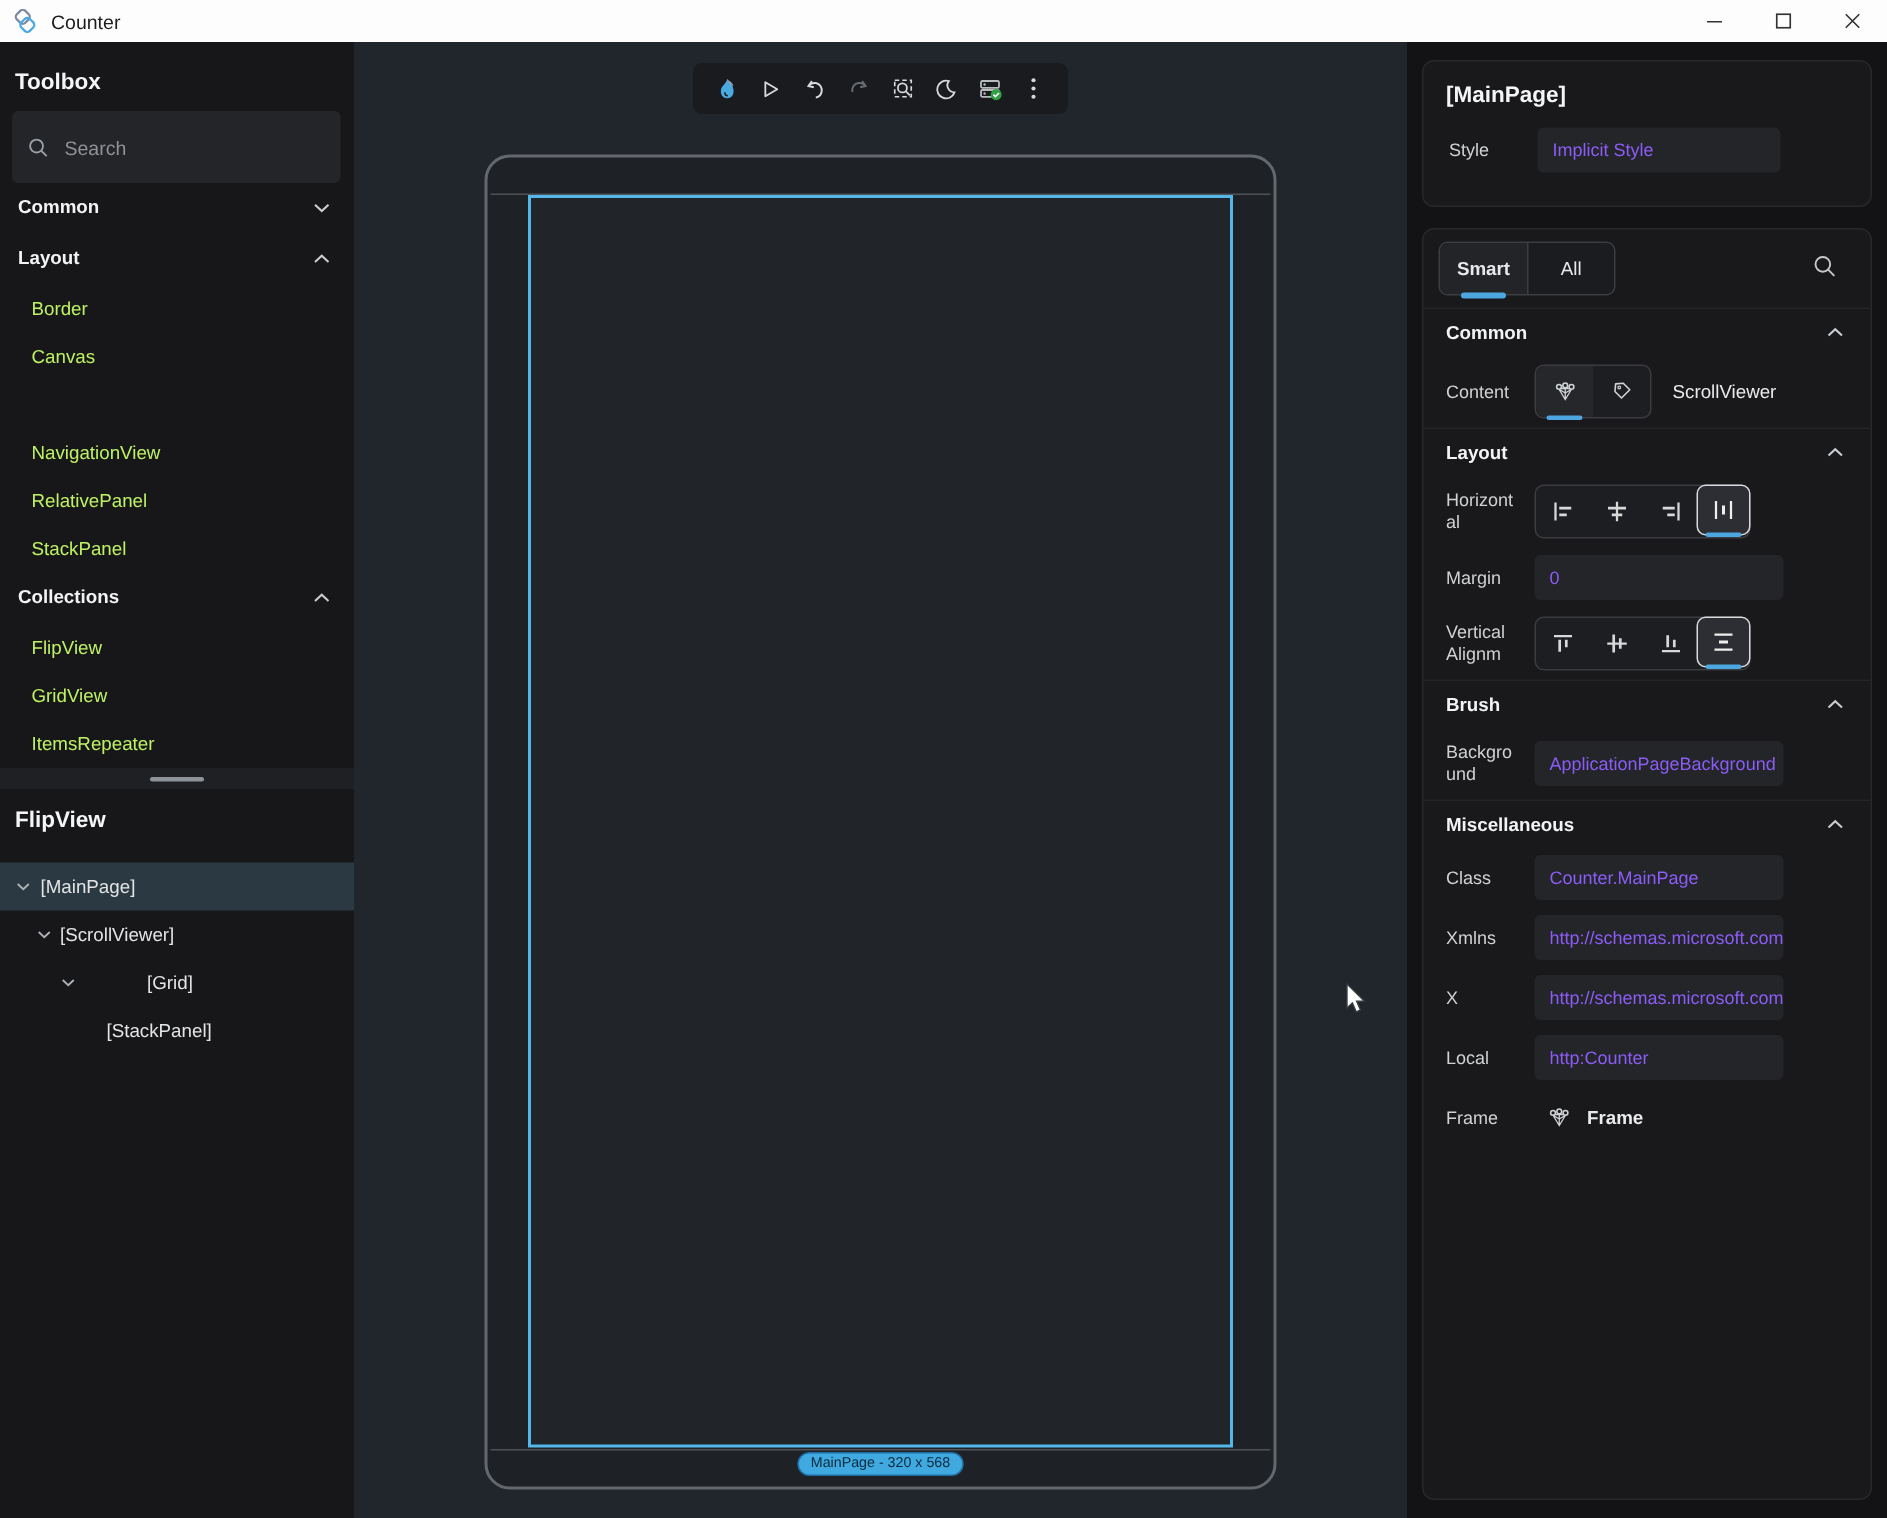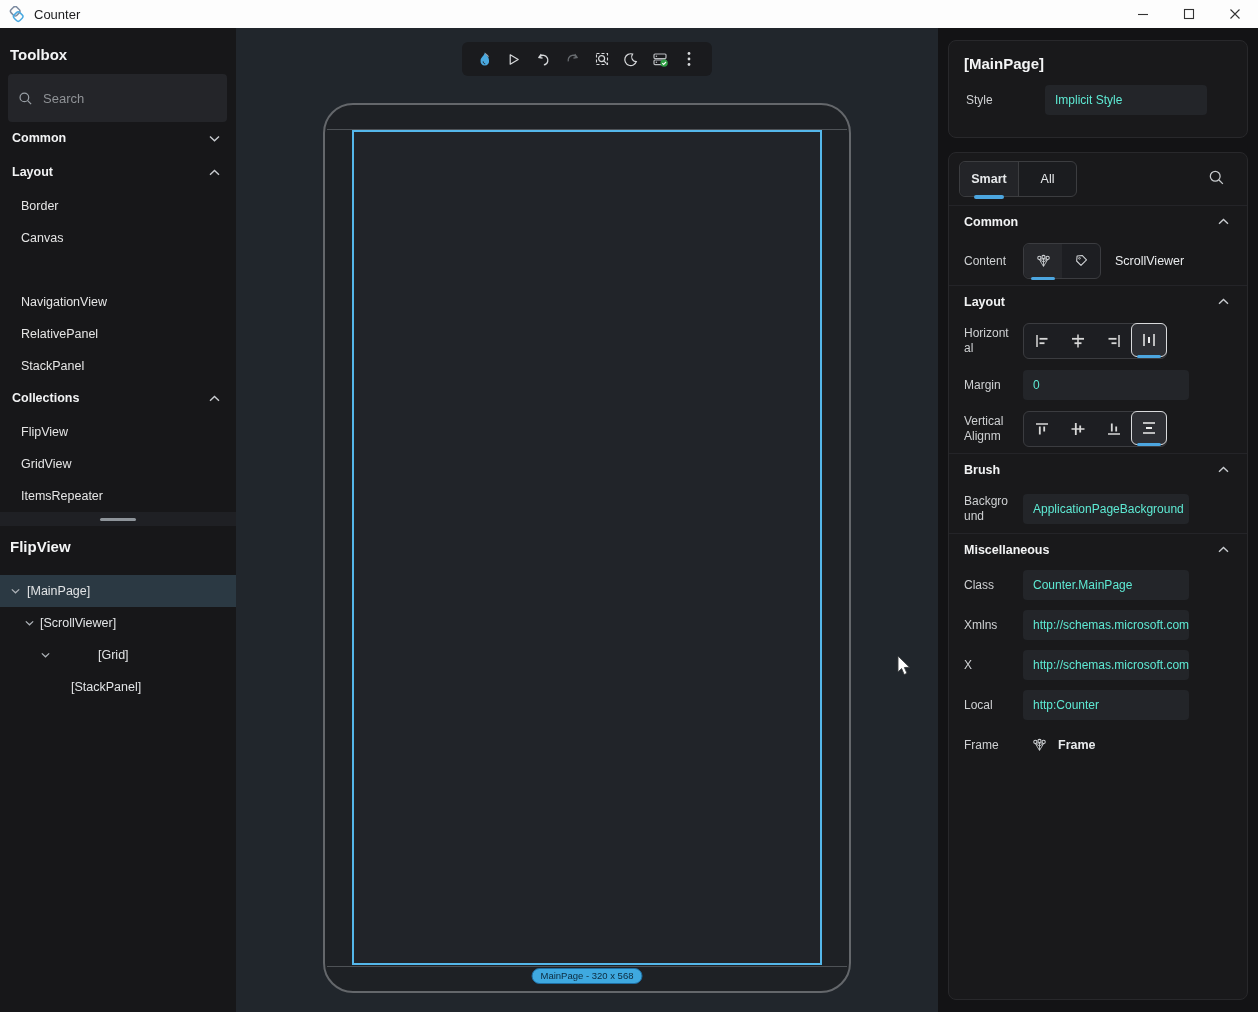--- a/index.html
+++ b/index.html
@@ -20,57 +20,57 @@
   .panel-title { position:absolute; left:10px; font-size:15px; font-weight:bold; color:#f4f5f6; }
   .search-box { position:absolute; left:8px; top:46px; width:219px; height:48px; background:#242529;
                 border-radius:4px; display:flex; align-items:center; padding:0 10px; }
   .search-box input { background:transparent; border:none; outline:none; color:#dfe1e3; font-size:13px;
                 width:150px; margin-left:10px; font-family:inherit; }
   .search-box input::placeholder { color:#8f9296; }
   .tb-head { position:absolute; left:0; width:236px; height:32px; display:flex; align-items:center;
              justify-content:space-between; padding:0 16px 0 12px; }
   .tb-head span { font-weight:bold; font-size:12.5px; color:#f2f3f4; }
   .tb-item { position:absolute; left:0; width:236px; height:32px; display:flex; align-items:center;
-             padding-left:21px; font-size:12.5px; color:#e5e5e5; }
+             padding-left:21px; font-size:12.5px; color:#bef264; }
   .splitter { position:absolute; left:0; top:484px; width:236px; height:14px; background:#1f2024;
               display:flex; align-items:center; justify-content:center; }
   .splitter-handle { width:36px; height:3px; border-radius:2px; background:#8e949a; }
   .tree-row { position:absolute; left:0; width:236px; height:32px; display:flex; align-items:center;
               font-size:12.5px; color:#e2e4e6; }
   .tree-row.selected { background:#2b3943; }
   .tree-chevron { display:inline-flex; width:10px; justify-content:center; }
 
   
   .canvas { position:absolute; left:236px; top:28px; width:702px; height:984px; background:#21262c; }
   .float-toolbar { position:absolute; left:226px; top:14px; width:250px; height:34px; background:#1a1b1e;
                    border-radius:6px; display:flex; align-items:center; justify-content:space-around;
                    padding:0 8px; }
   .tool-btn { width:24px; height:24px; display:flex; align-items:center; justify-content:center; }
   .device-frame { position:absolute; left:87px; top:75px; width:528px; height:890px;
-                  border:2px solid #64676b; border-radius:30px; background:#1e2125; }
+                  border:2px solid #64676b; border-radius:17px; background:#1e2125; }
   .bezel-line { position:absolute; left:2px; width:520px; height:1px; background:#4e5256; }
   .design-screen { position:absolute; left:27px; top:25px; width:470px; height:835px;
                    border:2px solid #54b7ea; background:#212429; }
   .page-badge { position:absolute; left:50%; top:863px; transform:translateX(-50%);
                 background:#3fa9e0; border:1px solid #1e6ea3; border-radius:8px; color:#0c2a3d;
                 font-size:9.5px; padding:1px 8px 2px 8px; white-space:nowrap; }
   .cursor { position:absolute; left:661px; top:627px; }
 
   
   .right-region { position:absolute; left:938px; top:28px; width:320px; height:984px; background:#131315; }
   .card { position:absolute; left:10px; width:300px; background:#19191b; border:1px solid #28282b;
           border-radius:8px; }
   .card1 { top:12px; height:98px; }
   .card2 { top:124px; height:848px; overflow:hidden; }
   .insp-title { font-size:15px; font-weight:bold; color:#f4f5f6; padding:14px 0 0 15px; }
-  .style-row { display:flex; align-items:center; margin-top:13px; padding:0 14px 0 17px;gap:20px; }
+  .style-row { display:flex; align-items:center; margin-top:13px; padding:0 14px 0 17px; }
   .row-label { width:48px; font-size:12px; color:#cfd1d3; word-break:break-all; line-height:1.25;
                flex-shrink:0; margin-right:11px; }
   .field { background:#232529; border-radius:4px; height:30px; display:flex; align-items:center;
-           padding:0 2px 0 10px; color:#5eead4; font-size:12px; width:166px; overflow:hidden;
+           padding:0 2px 0 10px; color:#8b5cf6; font-size:12px; width:166px; overflow:hidden;
            white-space:nowrap; }
   .field.style-field { width:162px; }
   .tabs-row { height:52px; display:flex; align-items:center; padding:0 14px 0 10px; position:relative; }
   .tab-group { display:flex; border:1px solid #3c3d40; border-radius:6px; background:#1b1c1f; }
   .tab { width:58px; height:34px; display:flex; align-items:center; justify-content:center;
          font-size:12.5px; color:#e6e8ea; position:relative; }
   .tab.active { background:#232428; border-radius:6px 0 0 6px; font-weight:bold; }
   .tab + .tab { border-left:1px solid #3c3d40; }
   .blue-bar { position:absolute; left:50%; bottom:-3px; transform:translateX(-50%); width:30px;
               height:4px; border-radius:2px; background:#4ca6e0; }

